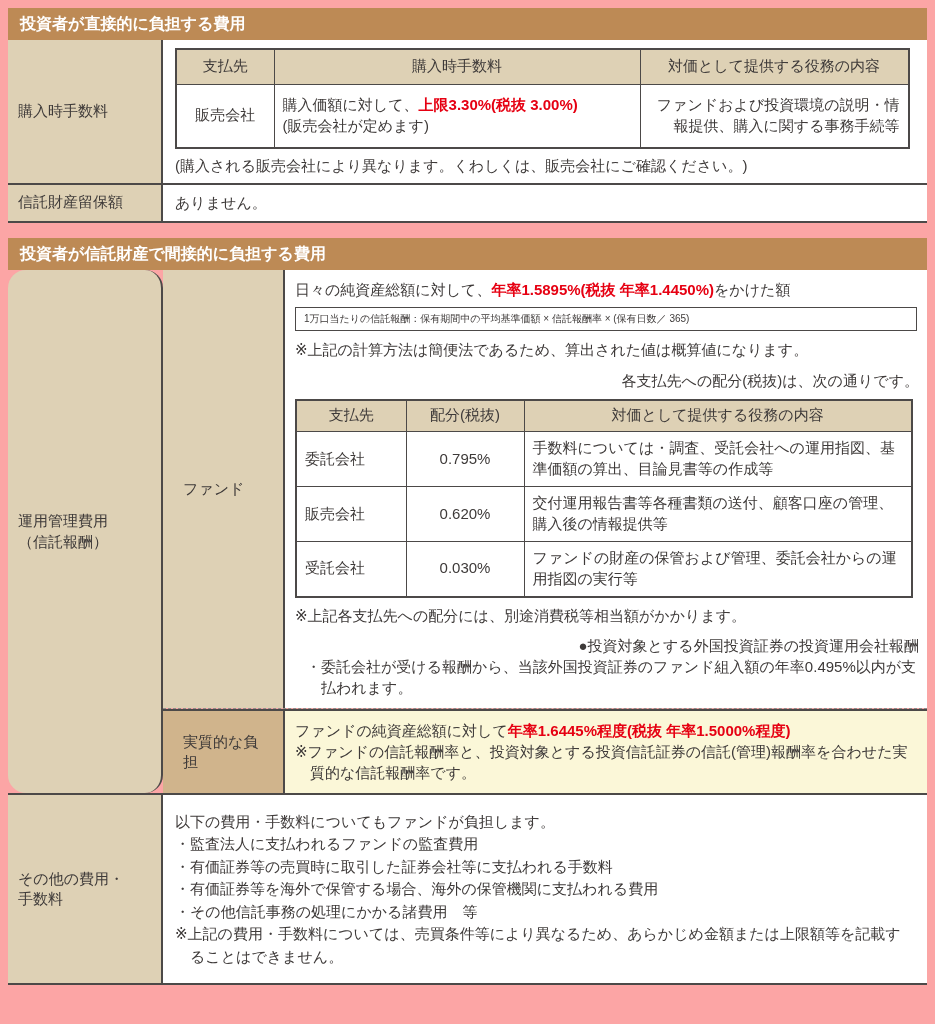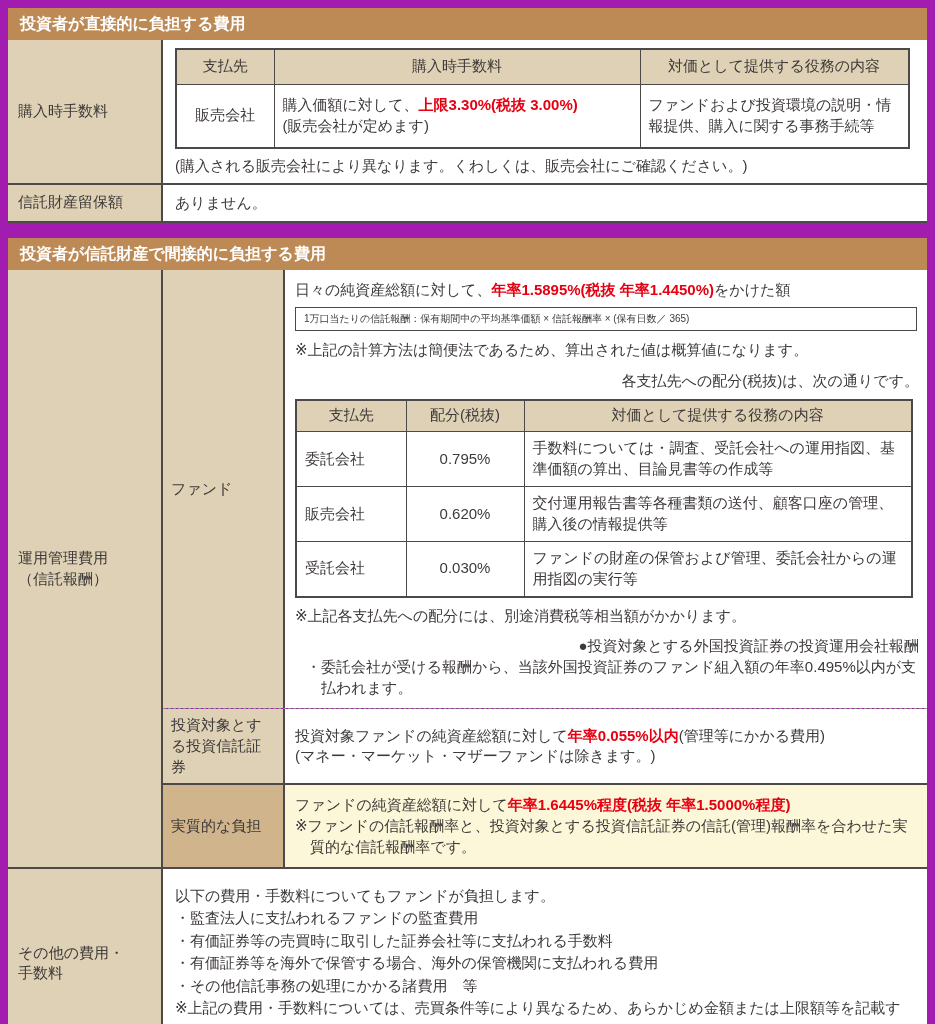--- a/index.html
+++ b/index.html
@@ -7,21 +7,21 @@
     --label-tan:#ded1b5;
     --label-tan-dark:#d0b48c;
     --highlight-yellow:#fbf7d8;
     --accent-red:#e60012;
     --text:#3e3a39;
     --border-dark:#4c4948;
   }
   *{box-sizing:border-box;margin:0;padding:0;}
   html,body{background:#fff;}
   .page{
-    width:935px;height:1024px;overflow:hidden;background:#a21caf;
+    width:935px;height:1024px;overflow:hidden;background:#fca5a5;
     padding:8px;color:var(--text);
     font-family:"Liberation Sans","DejaVu Sans",sans-serif;
     font-size:15px;line-height:1.38;
   }
   .bar{
     background:var(--header-brown);color:#fff;font-weight:bold;font-size:16px;
     height:32px;display:flex;align-items:center;padding:0 12px;
   }
   
   .row{display:grid;grid-template-columns:155px 1fr;}
@@ -33,33 +33,33 @@
   
   .sec1 .row-purchase{min-height:126px;}
   .sec1 .row-retention{min-height:38px;border-top:2px solid var(--border-dark);}
   .sec1{border-bottom:2px solid var(--border-dark);}
   table.inner{border-collapse:collapse;width:99%;border:2px solid var(--border-dark);}
   table.inner th,table.inner td{border:1px solid var(--border-dark);font-weight:normal;padding:4px 8px;}
   table.inner th{background:var(--label-tan);text-align:center;height:35px;}
   .pt-col-payee{width:98px;text-align:center;}
   .pt-col-fee{width:366px;}
   .pt-cell-fee{padding:6px 10px;height:64px;}
-  .pt-cell-service{padding:6px 10px;}
+  .pt-cell-service{padding:6px 10px;text-align:right;}
   .small-note{margin-top:7px;}
   .v-center{display:flex;flex-direction:column;justify-content:center;}
   
   .gap{height:15px;}
   .sec2{border-bottom:2px solid var(--border-dark);}
   .grid2{display:grid;grid-template-columns:155px 1fr;}
   .col1{
     background:var(--label-tan);border-right:2px solid var(--border-dark);
-    display:flex;align-items:center;padding:8px 10px;white-space:pre-line;
+    display:flex;align-items:center;padding:8px 10px;white-space:pre-line;border-radius:18px;
   }
   .subrow{display:grid;grid-template-columns:120px 1fr;}
-  .sub-label{background:var(--label-tan);display:flex;align-items:center;padding:6px 8px;}
+  .sub-label{background:var(--label-tan);display:flex;align-items:center;padding:6px 20px;}
   .sub-content{border-left:2px solid var(--border-dark);background:#fff;padding:10px 8px 10px 10px;}
   .dashed-sep{border-top:1px dashed #8f8c8a;}
   .subrow.target{min-height:66px;}
   .subrow.actual{border-top:2px solid var(--border-dark);min-height:80px;}
   .subrow.actual .sub-label{background:var(--label-tan-dark);}
   .subrow.actual .sub-content{background:var(--highlight-yellow);}
   .other-row{border-top:2px solid var(--border-dark);min-height:190px;}
   .other-row .content-cell{padding:10px 12px;}
   
   .formula-box{
@@ -162,27 +162,20 @@
               </table>
 
             <div class="mt8 hang">※上記各支払先への配分には、別途消費税等相当額がかかります。</div>
             <div class="mt10">●投資対象とする外国投資証券の投資運用会社報酬</div>
             <div class="indent1 hang">・委託会社が受ける報酬から、当該外国投資証券のファンド組入額の年率0.495%以内が支払われます。</div>
           </div>
         </div>
 
         <div class="dashed-sep"></div>
 
-        <div class="subrow target">
-          <div class="sub-label">投資対象とする投資信託証券</div>
-          <div class="sub-content v-center">
-            <div><span>投資対象ファンドの純資産総額に対して</span><span class="red">年率0.055%以内</span><span>(管理等にかかる費用)</span></div>
-            <div>(マネー・マーケット・マザーファンドは除きます。)</div>
-          </div>
-        </div>
 
         <div class="subrow actual">
           <div class="sub-label">実質的な負担</div>
           <div class="sub-content v-center">
             <div><span>ファンドの純資産総額に対して</span><span class="red">年率1.6445%程度(税抜 年率1.5000%程度)</span></div>
             <div class="hang">※ファンドの信託報酬率と、投資対象とする投資信託証券の信託(管理)報酬率を合わせた実質的な信託報酬率です。</div>
           </div>
         </div>
 
       </div>

